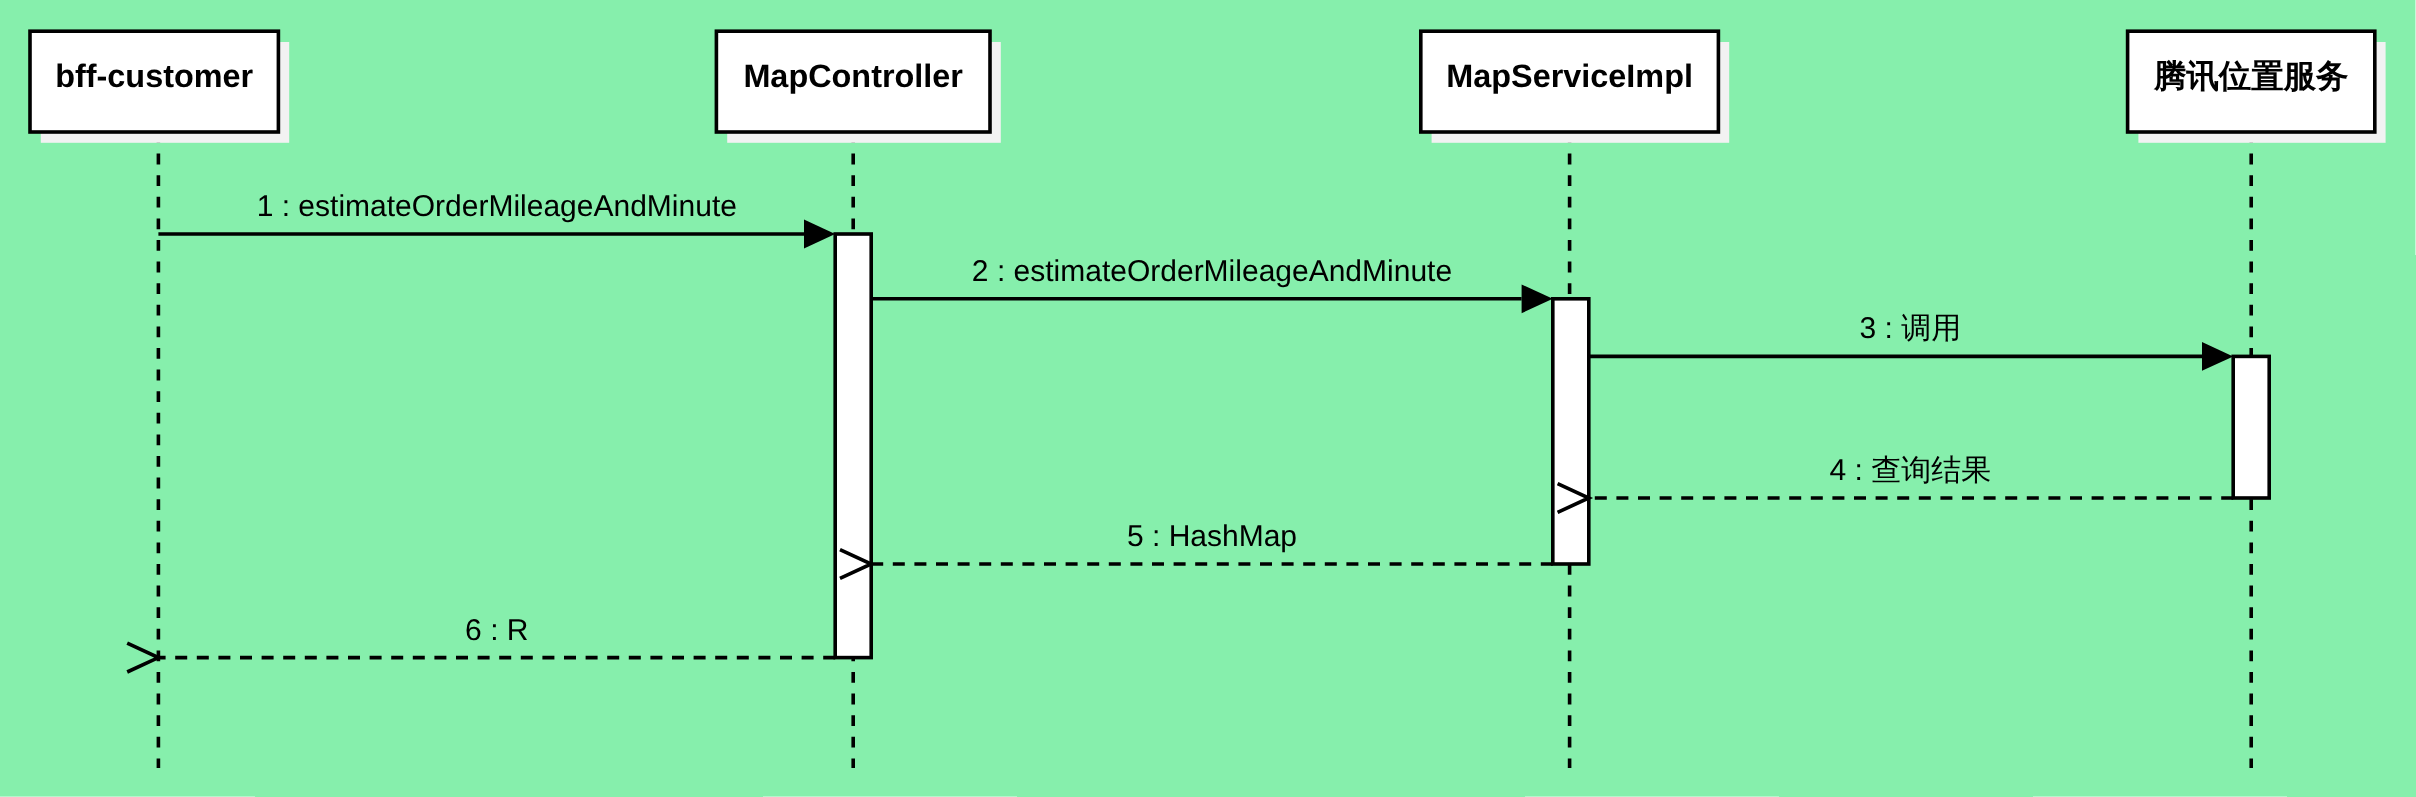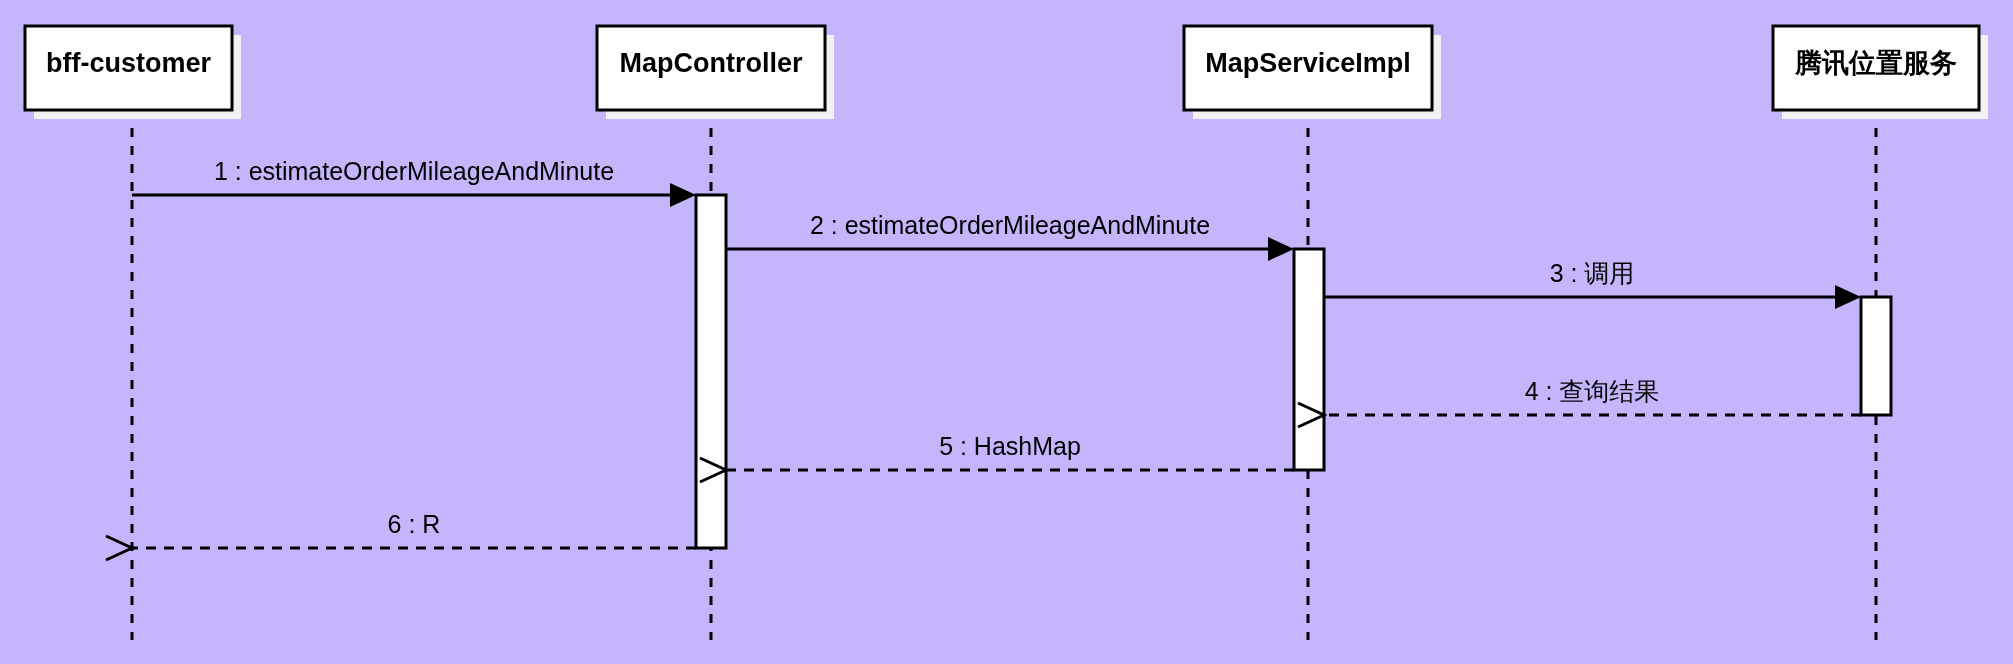--- a/index.html
+++ b/index.html
@@ -7,21 +7,21 @@
     padding: 0;
     background: #ffffff;
   }
   body {
     font-family: "Liberation Sans", "DejaVu Sans", sans-serif;
   }
   #diagram-root {
     position: relative;
     width: 2013px;
     height: 664px;
-    background: #c4b5fd;
+    background: #86efac;
     overflow: hidden;
   }
   svg#seq-svg {
     position: absolute;
     top: 0;
     left: 0;
     width: 2013px;
     height: 664px;
     display: block;
   }

